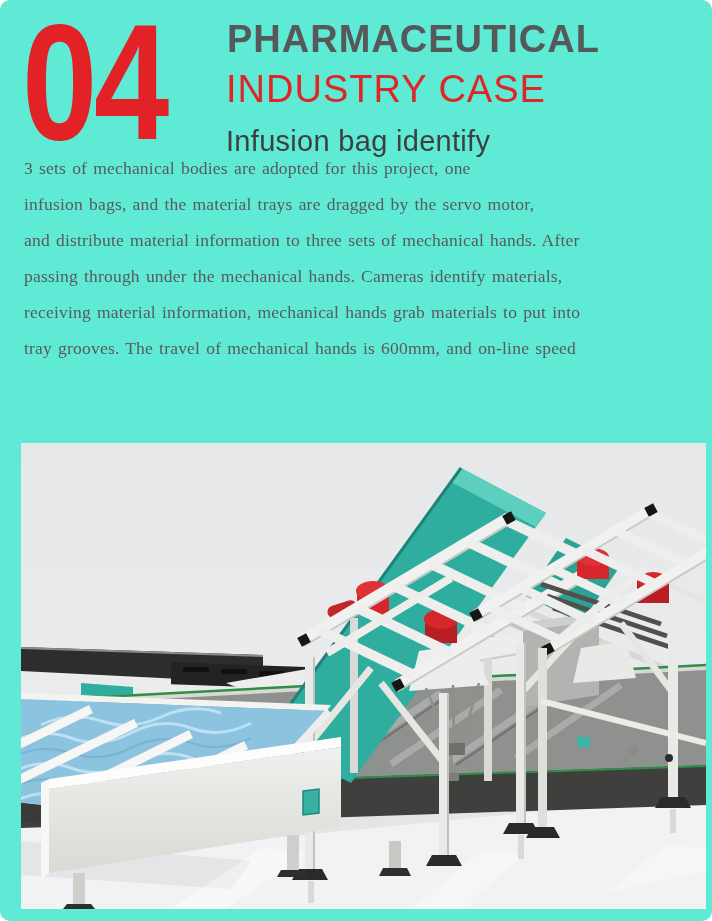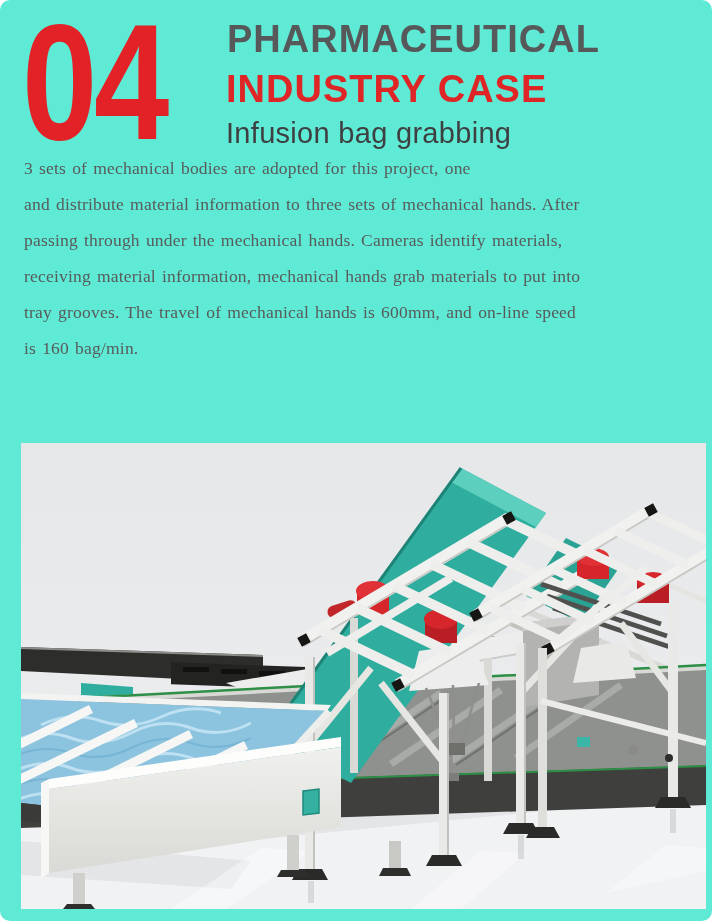--- a/index.html
+++ b/index.html
@@ -2,49 +2,49 @@
 <html><head>
 <meta charset="utf-8">
 <style>
   html,body{margin:0;padding:0;background:#ffffff;}
   .page{position:relative;width:712px;height:921px;background:#5eead4;overflow:hidden;
         font-family:"Liberation Sans", sans-serif;border-radius:10px;}
   .case-number{position:absolute;left:22px;top:0px;font-size:165px;font-weight:700;
         line-height:1;color:#e32227;letter-spacing:-4px;transform:scaleX(.82);transform-origin:left top;}
   .titles{position:absolute;left:226px;top:16px;}
   .titles h1{margin:1px;font-size:38px;font-weight:700;color:#57585a;letter-spacing:1px;line-height:1.2;}
-  .titles h2{margin:4px 0 4px 0;font-size:38px;font-weight:700;color:#df2526;letter-spacing:1px;line-height:1.2;}
+  .titles h2{margin:4px 0 12px 0;font-size:38px;font-weight:400;color:#df2526;letter-spacing:1px;line-height:1.2;}
   .titles h3{margin:1px 0 0 0;font-size:29px;font-weight:400;color:#3e3f41;letter-spacing:.3px;line-height:1.2;}
   .body-text{position:absolute;left:24px;top:150px;width:668px;}
   .body-text .bline{height:36px;line-height:36px;font-size:17.5px;color:#595a5c;
         letter-spacing:.2px;word-spacing:1.5px;white-space:nowrap;font-family:Liberation Serif, serif;}
   .machine{position:absolute;left:21px;top:443px;width:685px;height:466px;margin:0;}
   .machine svg{display:block;width:100%;height:100%;}
 </style>
 </head>
 <body>
 
 <div class="page">
 
   <header>
     <div class="case-number">04</div>
     <div class="titles">
       <h1>PHARMACEUTICAL</h1>
       <h2>INDUSTRY CASE</h2>
-      <h3>Infusion bag grabbing</h3>
+      <h3>Infusion bag identify</h3>
     </div>
   </header>
 
   <div class="body-text">
     <div class="bline">3 sets of mechanical bodies are adopted for this project, one</div>
+    <div class="bline">infusion bags, and the material trays are dragged by the servo motor,</div>
     <div class="bline">and distribute material information to three sets of mechanical hands. After</div>
     <div class="bline">passing through under the mechanical hands. Cameras identify materials,</div>
     <div class="bline">receiving material information, mechanical hands grab materials to put into</div>
     <div class="bline">tray grooves. The travel of mechanical hands is 600mm, and on-line speed</div>
-    <div class="bline">is 160 bag/min.</div>
   </div>
 
   <figure class="machine" aria-label="3D rendering of infusion bag grabbing line: tray conveyor, two white gantry frames with delta robot hands and red servo motors, teal chute conveyor">
     <svg viewBox="0 0 685 466" preserveAspectRatio="none">
       <defs>
         <linearGradient id="bgGrad" x1="0" y1="0" x2="0" y2="1">
           <stop offset="0" stop-color="#e6e7e9"></stop>
             <stop offset="0.6" stop-color="#ebecee"></stop>
           <stop offset="1" stop-color="#f3f4f6"></stop>
         </linearGradient>

